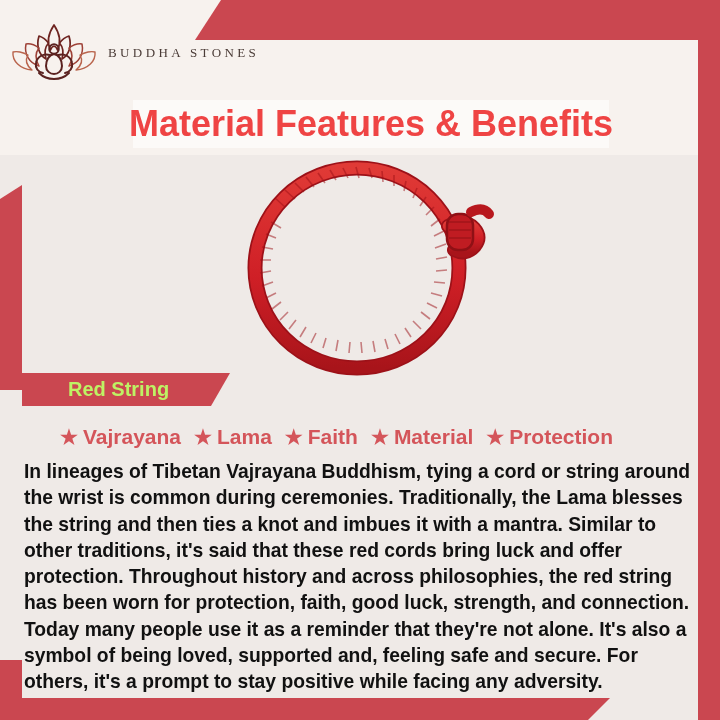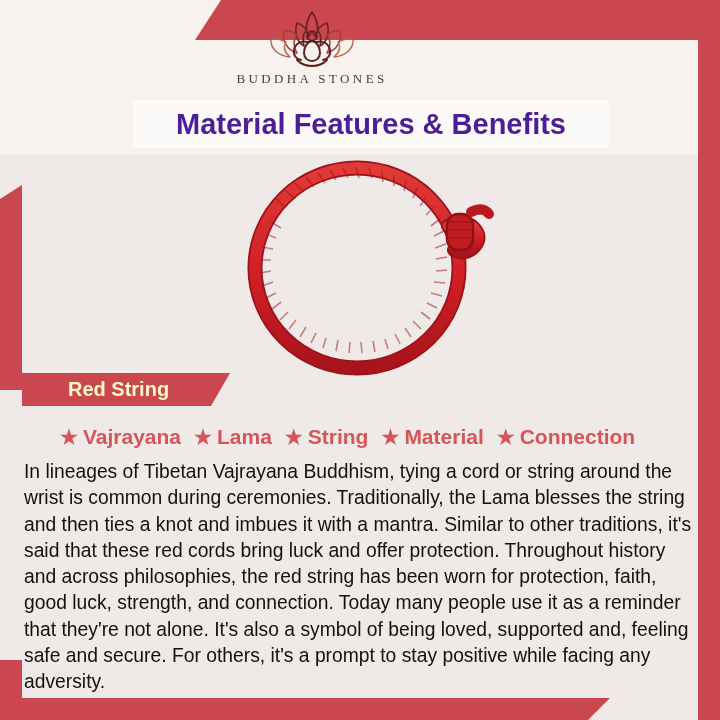--- a/index.html
+++ b/index.html
@@ -44,54 +44,54 @@
     background:#efeae7;
   }
   .bg-upper{
     position:absolute;left:0;top:0;width:720px;height:155px;
     background:#f7f2ee;
   }
 
   
   .header{
     position:absolute;left:0;top:8px;width:624px;height:88px;
-    display:flex;flex-direction:column;align-items:center;justify-content:flex-start;
+    display:flex;flex-direction:row;align-items:center;justify-content:flex-start;
   }
   .logo-mark{width:108px;height:62px;display:block;}
   .logo-word{
     font-family:"Liberation Serif", serif;
     font-size:13px;letter-spacing:3.4px;color:#4a3b36;
     margin-top:1px;
   }
 
   
   .title-panel{
     position:absolute;left:133px;top:100px;width:476px;height:48px;
     background:#fcfaf8;
     display:flex;align-items:center;justify-content:center;
   }
   .title-text{
-    font-size:29px;font-weight:bold;color:#4c1d95;
+    font-size:36px;font-weight:bold;color:#ef4444;
     letter-spacing:0px;white-space:nowrap;
   }
 
   
   .product{
     position:absolute;left:215px;top:152px;width:300px;height:228px;
   }
 
   
   .label-banner{
     position:absolute;left:22px;top:373px;width:208px;height:33px;
     background:#ca4750;
     clip-path:polygon(0 0, 100% 0, calc(100% - 19px) 100%, 0 100%);
     display:flex;align-items:center;
   }
   .label-banner span{
-    color:#fef9c3;font-size:20px;font-weight:bold;
+    color:#bef264;font-size:20px;font-weight:bold;
     margin-left:46px;white-space:nowrap;
   }
 
   
   .features{
     position:absolute;left:22px;top:420px;width:680px;height:34px;
     display:flex;align-items:center;justify-content:flex-start;
     padding-left:38px;box-sizing:border-box;
   }
   .feature{
@@ -101,21 +101,21 @@
   }
   .feature + .feature{margin-left:13px;}
   .feature .star{
     font-size:20px;color:#d4555a;margin-right:5px;line-height:1;
   }
 
   
   .body-copy{
     position:absolute;left:24px;top:459px;width:668px;
     font-size:19.3px;line-height:26.3px;color:#111111;
-    font-weight:400;
+    font-weight:700;
     text-align:left;
   }
 </style>
 </head>
 <body>
 
 <div id="page">
 
   <div class="bg-upper"></div>
   <div class="bg-lower"></div>
@@ -202,27 +202,27 @@
     <div class="feature">
       <span class="star">★</span>
       <span>Vajrayana</span>
     </div>
     <div class="feature">
       <span class="star">★</span>
       <span>Lama</span>
     </div>
     <div class="feature">
       <span class="star">★</span>
-      <span>String</span>
+      <span>Faith</span>
     </div>
     <div class="feature">
       <span class="star">★</span>
       <span>Material</span>
     </div>
     <div class="feature">
       <span class="star">★</span>
-      <span>Connection</span>
+      <span>Protection</span>
     </div>
   </div>
 
   <div class="body-copy">In lineages of Tibetan Vajrayana Buddhism, tying a cord or string around the wrist is common during ceremonies. Traditionally, the Lama blesses the string and then ties a knot and imbues it with a mantra. Similar to other traditions, it's said that these red cords bring luck and offer protection. Throughout history and across philosophies, the red string has been worn for protection, faith, good luck, strength, and connection. Today many people use it as a reminder that they're not alone. It's also a symbol of being loved, supported and, feeling safe and secure. For others, it's a prompt to stay positive while facing any adversity.</div>
 
 </div>
 
 </body></html>

